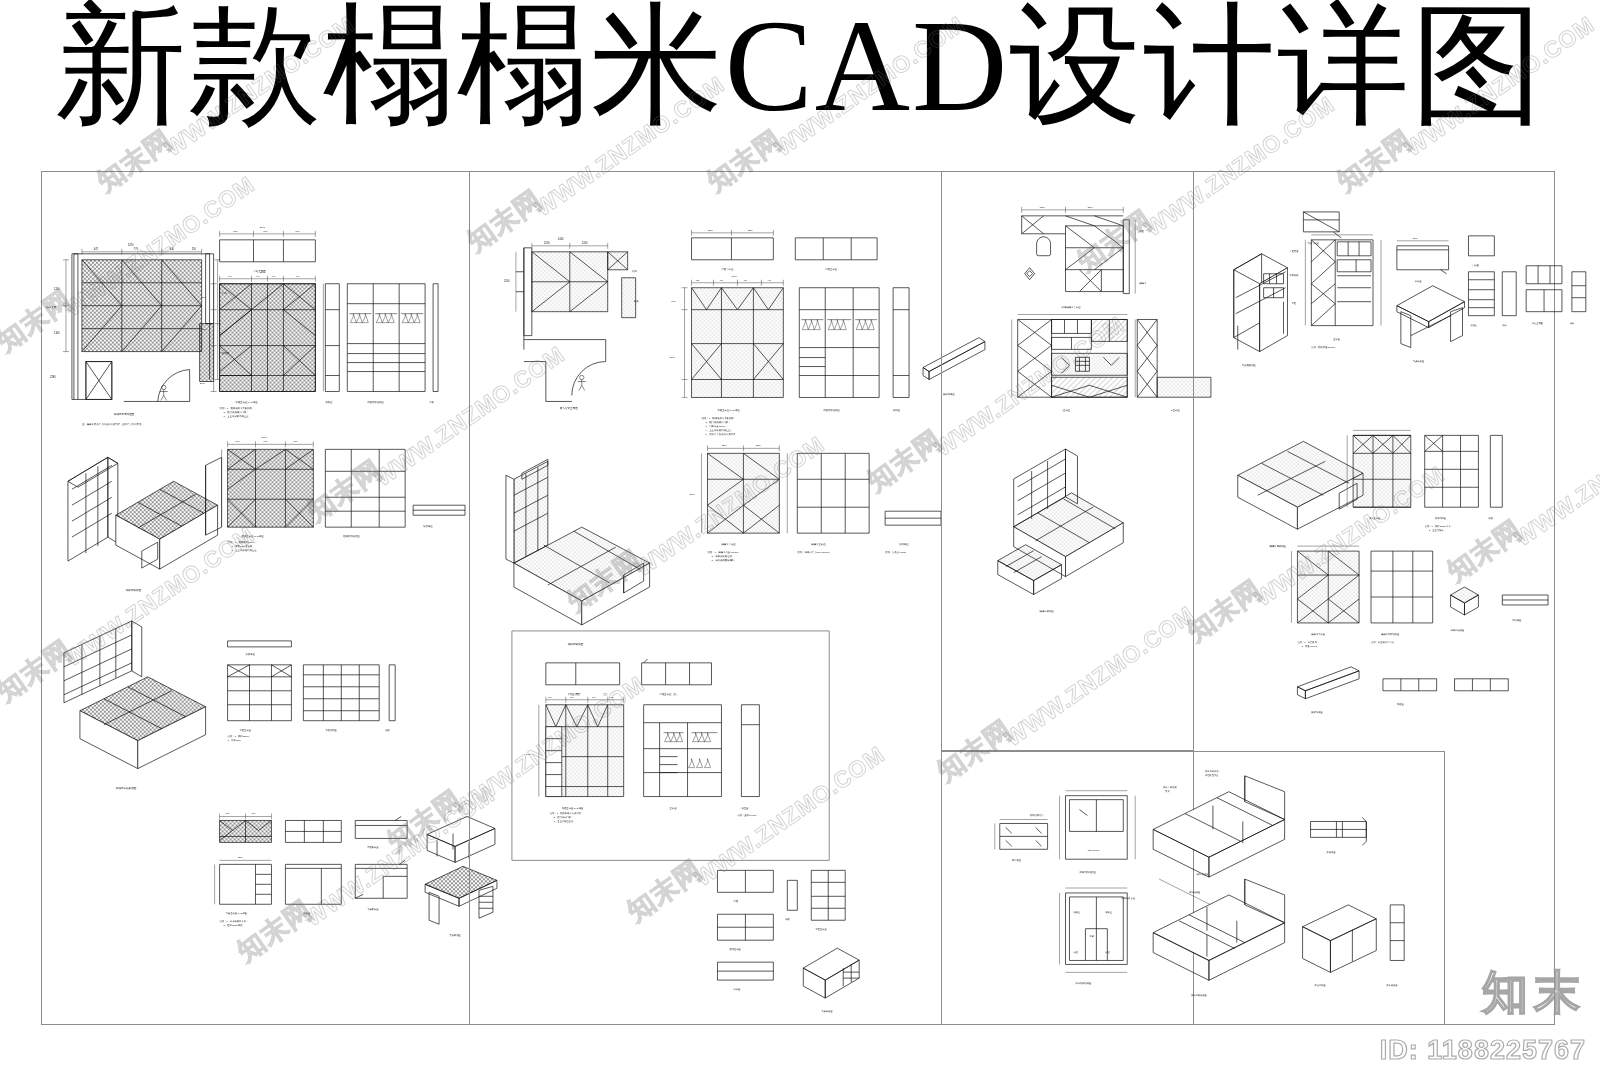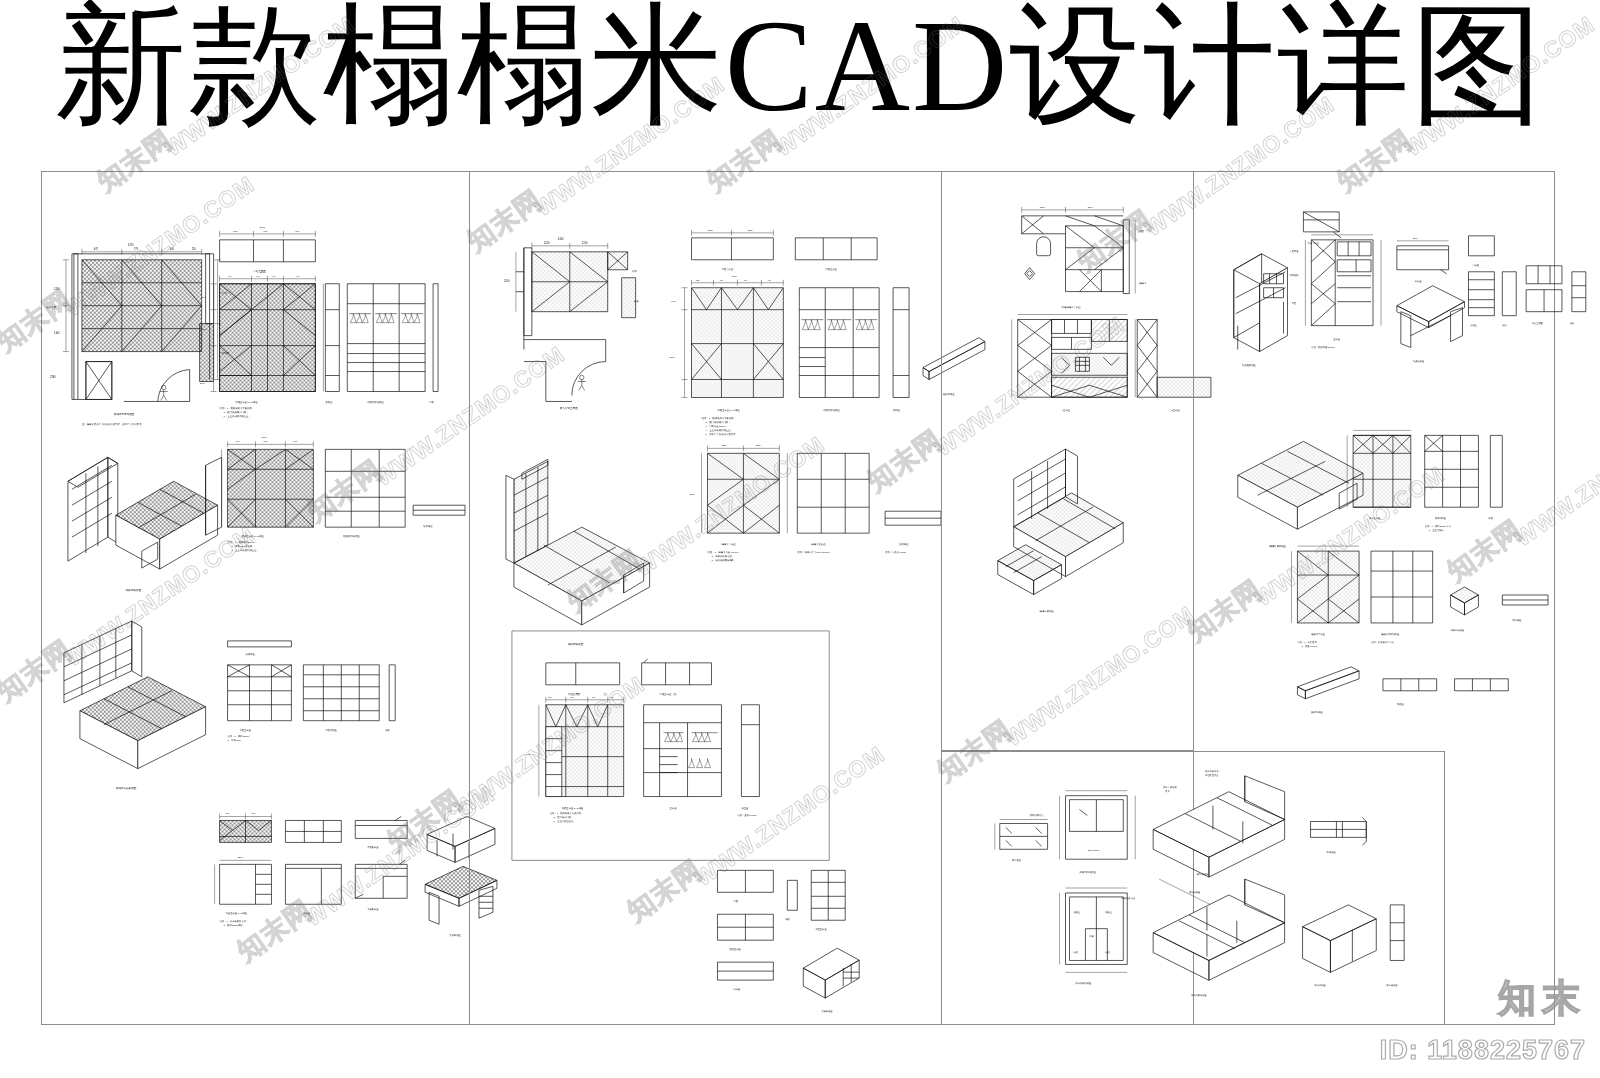--- a/index.html
+++ b/index.html
@@ -28,21 +28,21 @@
   .wm{position:absolute;font-family:"Liberation Sans","DejaVu Sans",sans-serif;
       font-weight:700;white-space:nowrap;
       color:transparent;-webkit-text-stroke:1px rgba(110,110,110,0.30);
       transform-origin:0 0;}
   .wm.cn{font-size:27px;letter-spacing:1px;}
   .wm.en{font-size:23px;letter-spacing:1px;}
 
   
   #brand{position:absolute;right:14px;bottom:54px;
          font-family:"Liberation Sans","DejaVu Sans",sans-serif;
-         font-size:38px;font-weight:700;letter-spacing:6px;
+         font-size:46px;font-weight:700;letter-spacing:6px;
          color:transparent;-webkit-text-stroke:1.4px rgba(150,150,150,0.85);}
   #brand-id{position:absolute;right:14px;bottom:12px;
             font-family:"Liberation Sans","DejaVu Sans",sans-serif;
             font-size:27px;font-weight:700;letter-spacing:1px;
             color:transparent;-webkit-text-stroke:1.2px rgba(150,150,150,0.80);}
 </style>
 </head>
 <body>
 
 <div id="title-bar">

